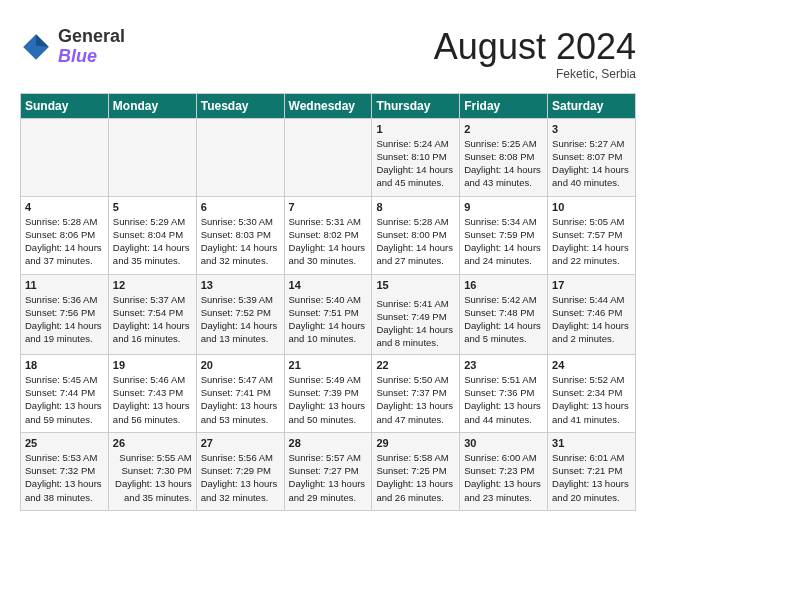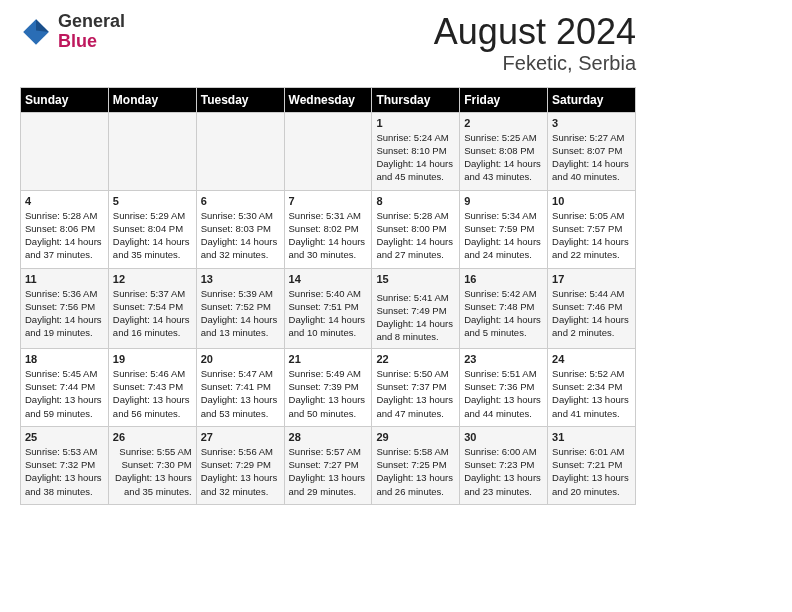--- a/index.html
+++ b/index.html
@@ -5,64 +5,64 @@
     * { box-sizing: border-box; margin: 0; padding: 0; }
     body {
       font-family: Arial, sans-serif;
       background: #fff;
       width: 792px;
       height: 612px;
       overflow: hidden;
     }
     .page {
       width: 656px;
-      padding: 12px 20px 10px 20px;
+      padding: 27px 20px 10px 20px;
     }
     .header {
       display: flex;
       justify-content: space-between;
       align-items: flex-start;
       margin-bottom: 12px;
     }
     .logo {
       display: flex;
       align-items: center;
       gap: 6px;
     }
     .logo-text {
       font-size: 18px;
       font-weight: bold;
       line-height: 1.1;
     }
     .logo-general { color: #333; }
-    .logo-blue { color: #be185d; }
+    .logo-blue { color: #8b5cf6; font-style: italic; }
     .logo-icon {
       width: 32px;
       height: 32px;
     }
     .title-block {
       text-align: right;
     }
     .month-year {
       font-size: 36px;
       font-weight: normal;
       color: #222;
       line-height: 1.1;
     }
     .location {
-      font-size: 20px;
+      font-size: 12px;
       color: #444;
     }
     table {
       width: 100%;
       border-collapse: collapse;
       table-layout: fixed;
     }
     thead tr {
-      background-color: #000000;
+      background-color: #0f766e;
       color: #fff;
       margin-top: 12px;
     }
     thead th {
       padding: 5px 4px;
       font-size: 12px;
       font-weight: bold;
       text-align: left;
       border: 1px solid #ccc;
     }

